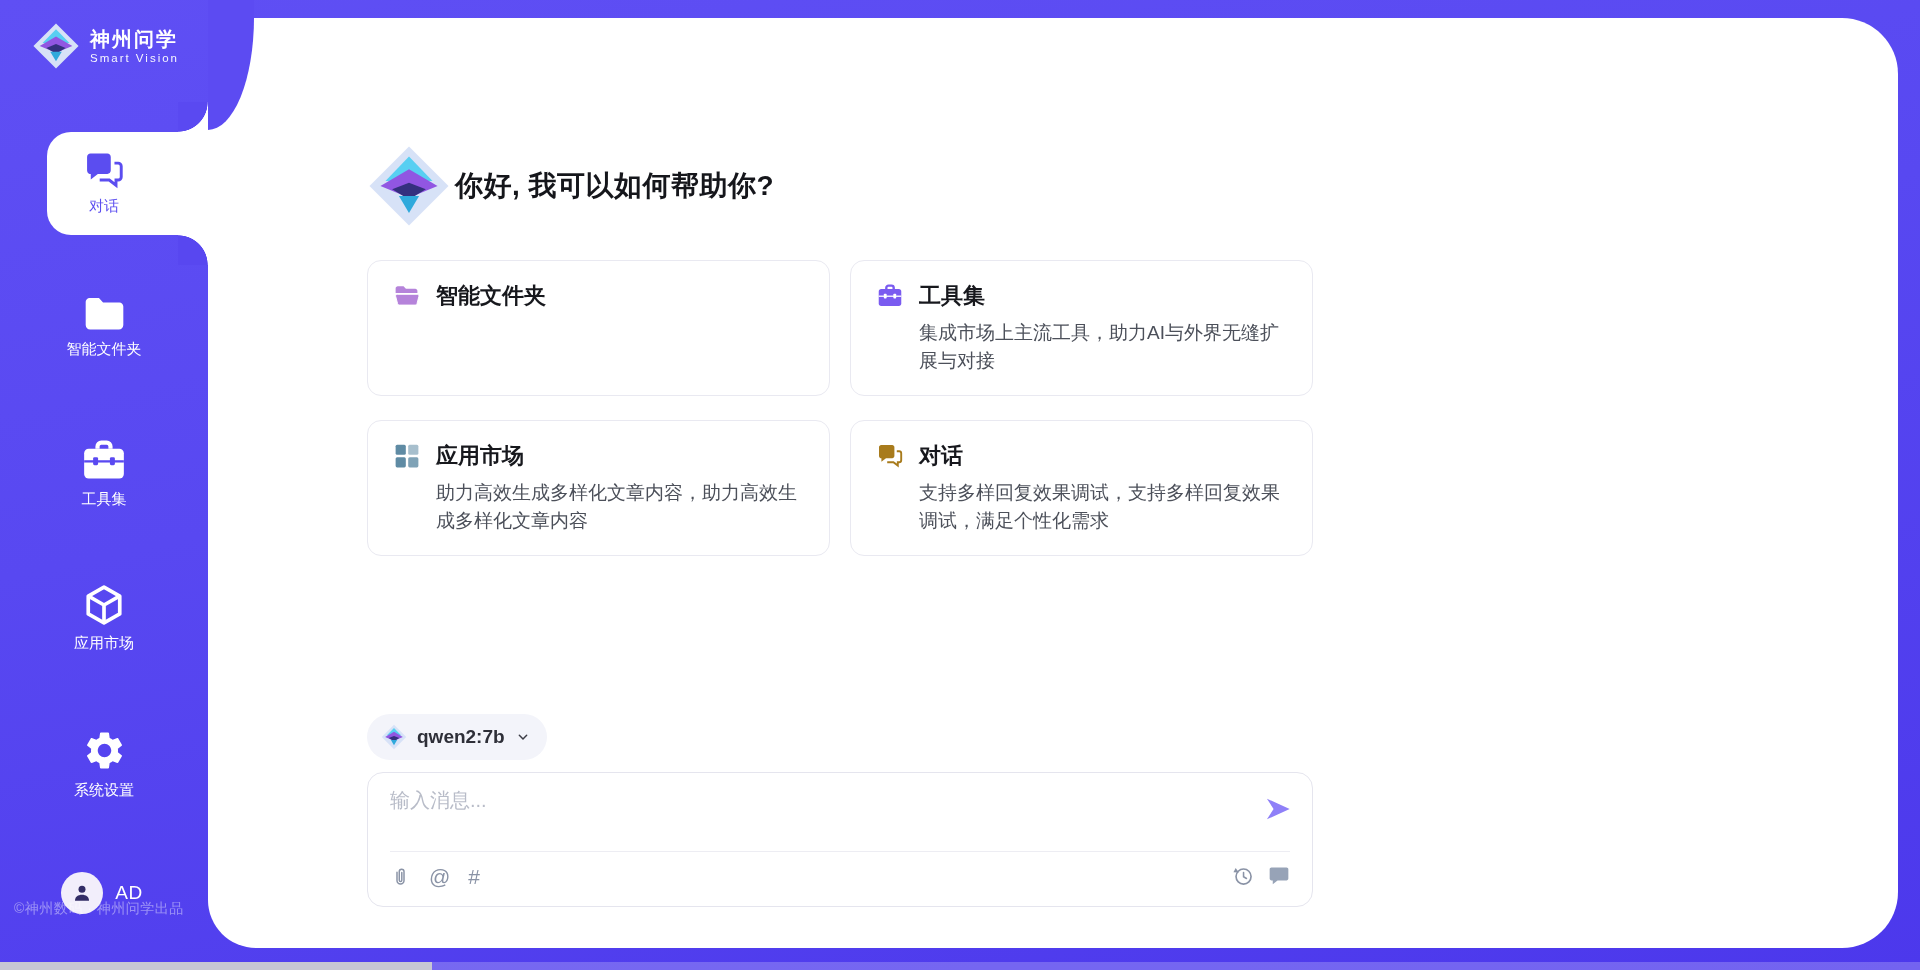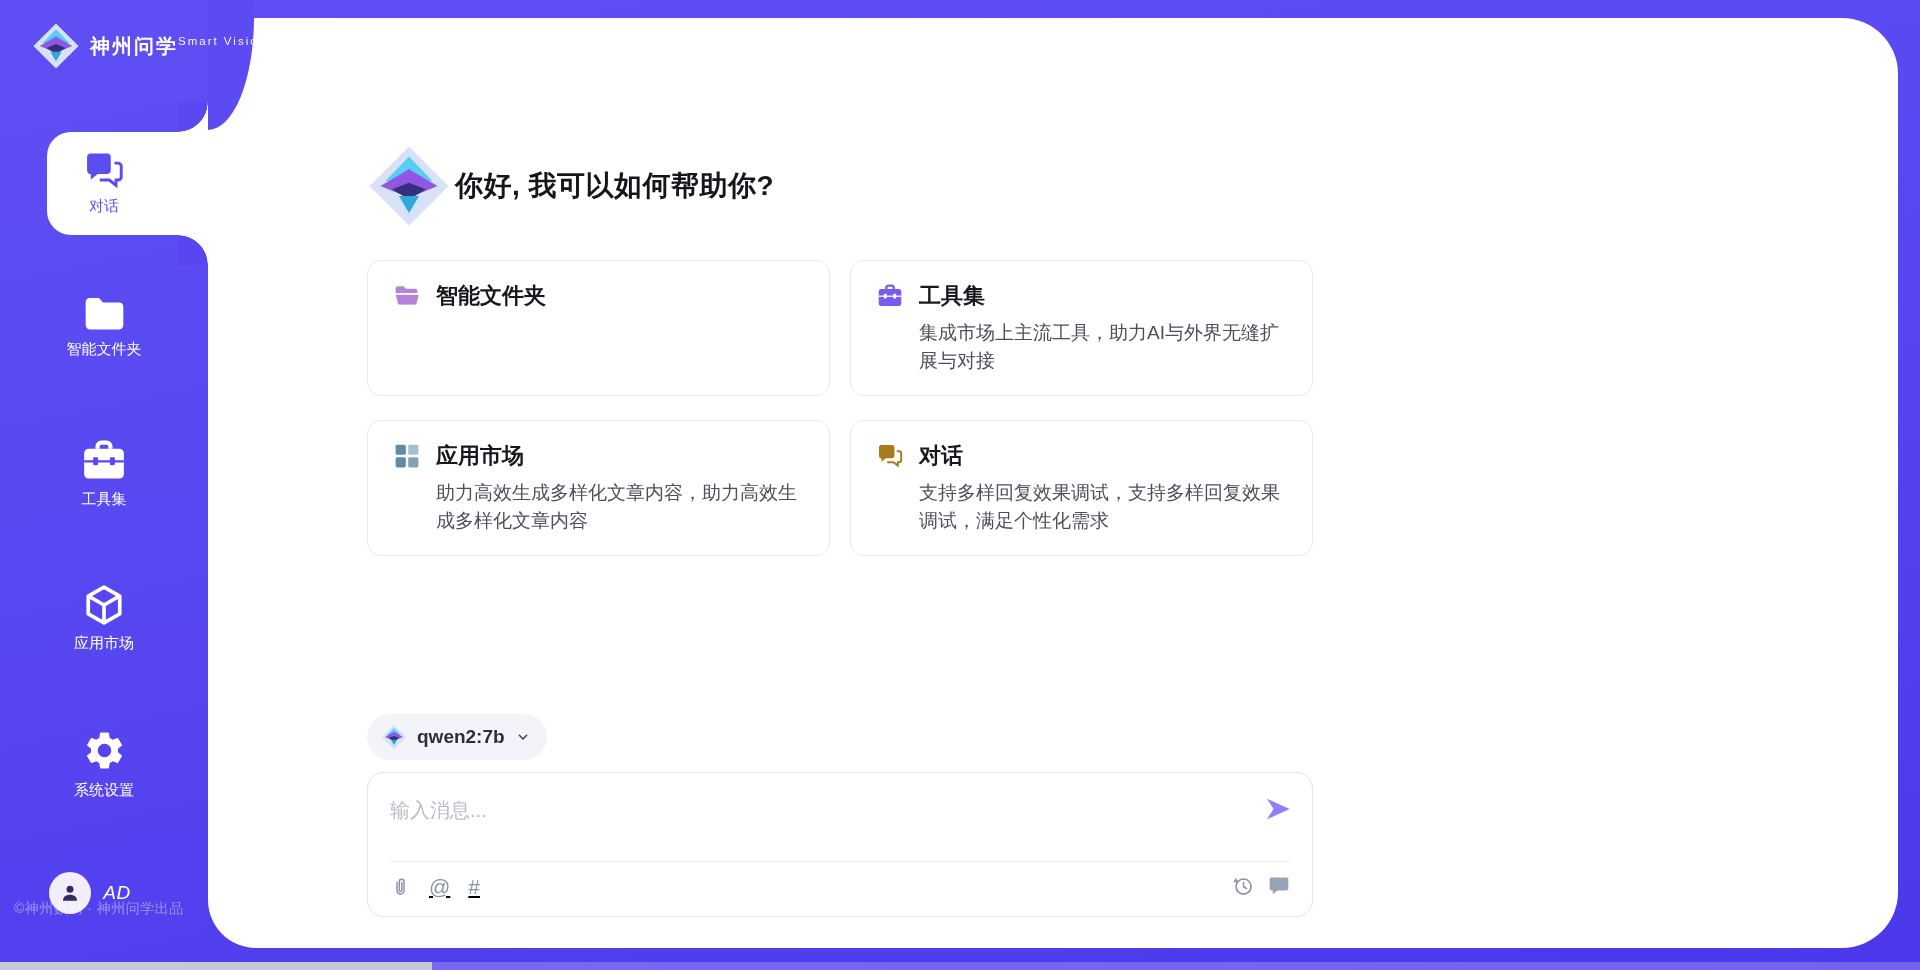--- a/index.html
+++ b/index.html
@@ -22,21 +22,21 @@
   
   .header-curve {
     position:absolute; left:208px; top:0; width:46px; height:130px;
     background:#5c4bf2;
     border-bottom-right-radius: 46px 112px;
   }
 
   
   .logo-block { position:absolute; left:32px; top:22px; display:flex; align-items:center; gap:10px; }
   .logo-diamond { width:48px; height:48px; }
-  .logo-texts { display:flex; flex-direction:row;text-align:right; }
+  .logo-texts { display:flex; flex-direction:column; }
   .logo-name { color:#fff; font-size:20px; font-weight:700; letter-spacing:2px; line-height:24px; }
   .logo-sub { color:rgba(255,255,255,.95); font-size:11.5px; letter-spacing:2px; line-height:15px; }
 
   .nav-item {
     position:absolute; left:0; width:208px;
     display:flex; flex-direction:column; align-items:center; gap:8px;
     color:#ffffff; cursor:pointer;
   }
   .nav-item .nav-label { font-size:15px; }
   .nav-item svg { display:block; }
@@ -49,22 +49,22 @@
     position:absolute; left:178px; top:102px; width:30px; height:30px;
     background: radial-gradient(circle 30px at 0 0, #5a49f1 0 29.4px, #ffffff 30px);
   }
   .fillet-bottom {
     position:absolute; left:178px; top:235px; width:30px; height:30px;
     background: radial-gradient(circle 30px at 0 100%, #5847f0 0 29.4px, #ffffff 30px);
   }
   .nav-item.active { color:#5b4df0; }
 
   .user-row {
-    position:absolute; left:0; top:872px; width:180px;
-    display:flex; align-items:center; justify-content:center; gap:12px; cursor:pointer;font-style:italic;
+    position:absolute; left:12px; top:872px; width:180px;
+    display:flex; align-items:center; justify-content:center; gap:12px; cursor:pointer;
   }
   .avatar-circle {
     width:42px; height:42px; border-radius:50%; background:#f2eefb;
     display:flex; align-items:center; justify-content:center;
   }
   .user-label { color:#fff; font-size:19px; font-weight:500; letter-spacing:.5px; }
 
   .sidebar-footer {
     position:absolute; left:14px; top:900px;
     color:rgba(255,255,255,.42); font-size:14px; letter-spacing:.5px;
@@ -97,22 +97,21 @@
     height:46px; padding:0 16px 0 14px; border-radius:23px;
     background:#f3f4fa; cursor:pointer;
   }
   .model-pill .pill-diamond { width:26px; height:26px; }
   .pill-text { font-size:19px; color:#2e2f38;font-weight:bold; }
   .pill-chevron { width:16px; height:16px; color:#3c3d46; }
 
   .composer {
     margin-top:12px; position:relative;
     border:1px solid #e5e5ee; border-radius:16px; background:#fff;
-    padding:24px 22px 6px;
-    text-decoration:underline;
+    padding:14px 22px 6px;
   }
   .composer textarea {
     width:calc(100% - 70px); height:58px; border:none; outline:none; resize:none;
     font-family:inherit; font-size:20px; color:#333; background:transparent;
   }
   .composer textarea::placeholder { color:#b8bcc8; }
   .send-btn {
     position:absolute; top:22px; right:20px; width:28px; height:28px;
     border:none; background:transparent; cursor:pointer; color:#8f80f8; padding:0;
   }

